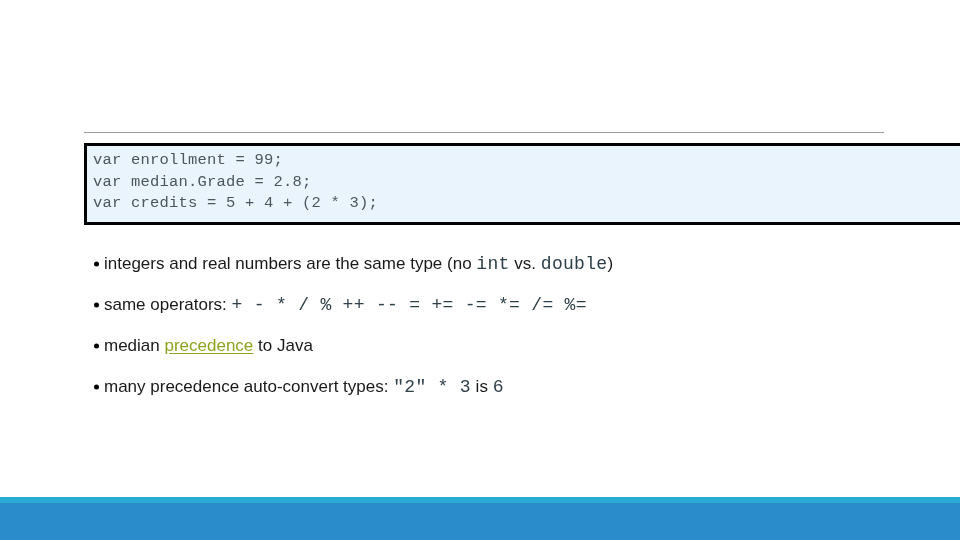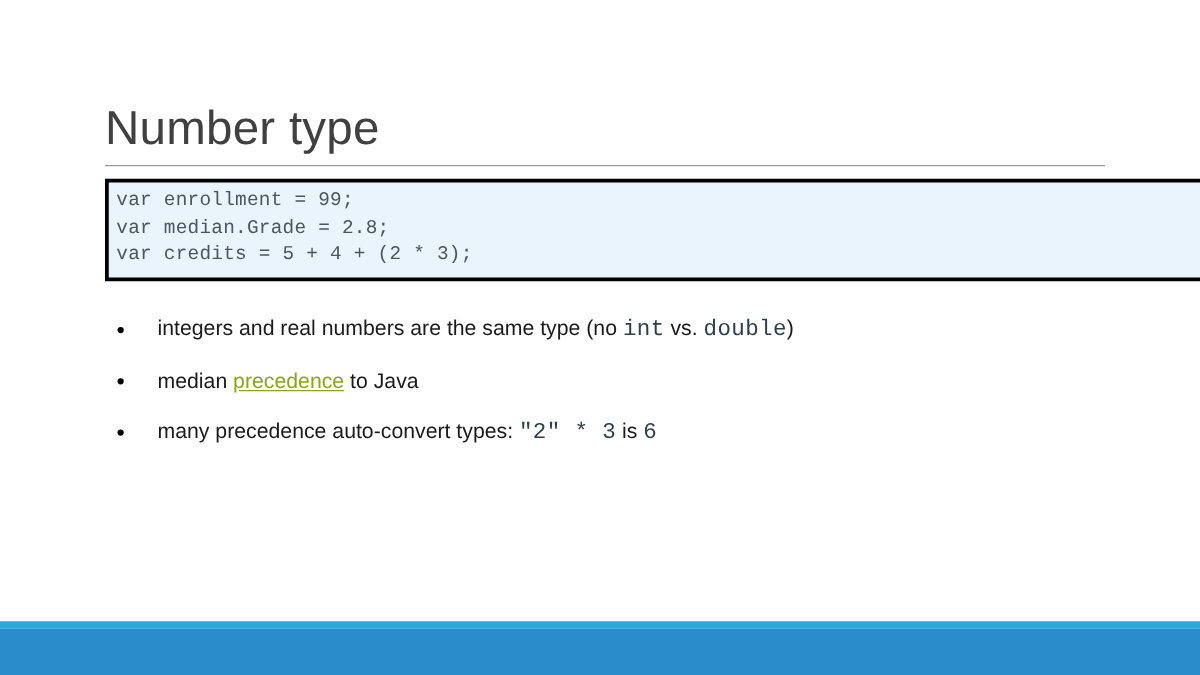--- a/index.html
+++ b/index.html
@@ -94,21 +94,21 @@
     position: absolute;
     left: 10px;
     top: 50%;
     transform: translateY(-50%);
     width: 5px;
     height: 5px;
     border-radius: 50%;
     background: #000000;
   }
   .bullet-text {
-    margin-left: 42px;
+    margin-left: 20px;
     font-size: 17px;
     color: #1a1a1a;
     line-height: 24px;
     white-space: nowrap;
   }
   .mono {
     font-family: "Liberation Mono", "DejaVu Sans Mono", monospace;
     font-size: 18px;
     color: #2e4049;
     letter-spacing: 0.3px;
@@ -135,34 +135,37 @@
     width: 960px;
     height: 37px;
     background: #2b8ccc;
   }
 </style>
 </head>
 <body>
 
 <div class="slide">
 
-  <div class="title">Number type</div>
   <div class="title-rule"></div>
 
   <div class="code-block">
     <div class="code-text">var enrollment = 99;
 var median.Grade = 2.8;
 var credits = 5 + 4 + (2 * 3);</div>
     <div class="code-lang">JS</div>
   </div>
 
   <div class="bullets">
       <div class="bullet-row">
         <span class="bullet-dot"></span>
         <span class="bullet-text"><span>integers and real numbers are the same type (no </span><span class="mono">int</span><span> vs. </span><span class="mono">double</span><span>)</span></span>
+      </div>
+      <div class="bullet-row">
+        <span class="bullet-dot"></span>
+        <span class="bullet-text"><span>same operators: </span><span class="mono">+  -  *  /  %  ++  --  =  +=  -=  *=  /=  %=</span></span>
       </div>
       <div class="bullet-row">
         <span class="bullet-dot"></span>
         <span class="bullet-text"><span>median </span><a class="link">precedence</a><span> to Java</span></span>
       </div>
       <div class="bullet-row">
         <span class="bullet-dot"></span>
         <span class="bullet-text"><span>many precedence auto-convert types: </span><span class="mono">"2"  *  3</span><span> is </span><span class="mono">6</span></span>
       </div>
     </div>

